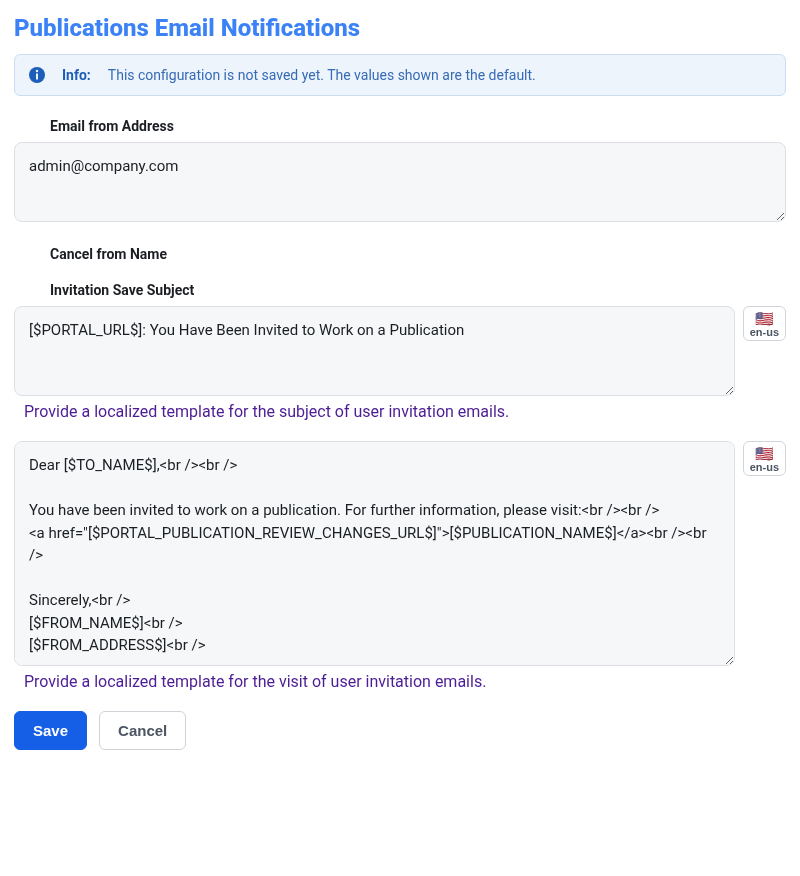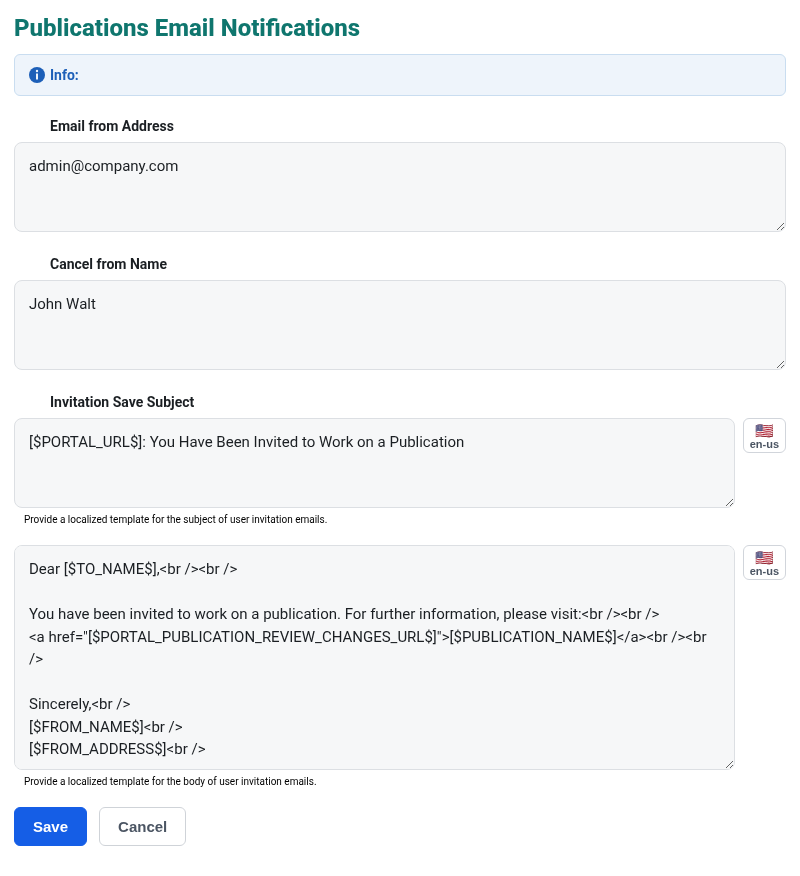--- a/index.html
+++ b/index.html
@@ -8,26 +8,26 @@
       padding: 14px;
       font-family: -apple-system, BlinkMacSystemFont, "Segoe UI", Roboto, Helvetica, Arial, sans-serif;
       color: #1f2937;
       background: #fff;
       width: 800px;
     }
     h1 {
       font-size: 24px;
       font-weight: 800;
       margin: 0 0 12px 0;
-      color: #0f766e;
+      color: #3b82f6;
     }
     .alert {
       display: flex;
       align-items: center;
-      gap: 5px;
+      gap: 17px;
       background: #eef4fb;
       border: 1px solid #c9ddf0;
       border-radius: 6px;
       padding: 12px 14px;
       margin-bottom: 22px;
       color: #1d5fb8;
       font-size: 14px;
     }
     .alert .info-label { font-weight: 700; color: #1d5fb8; }
     .alert .info-text { color: #366bb5; }
@@ -46,26 +46,26 @@
       border: 1px solid #dcdfe3;
       background: #f6f7f8;
       border-radius: 8px;
       padding: 12px 14px;
       font-size: 15px;
       font-family: inherit;
       color: #1b1f23;
       resize: both;
       line-height: 1.5;
     }
-    .textarea-sm { height: 90px; }
+    .textarea-sm { height: 80px; }
     .textarea-md { height: 90px; }
     .textarea-lg { height: 225px; overflow-y: scroll; }
     .helper {
-      font-size: 10px;
-      color: #000000;
+      font-size: 16px;
+      color: #4c1d95;
       margin: 6px 0 0 10px;
     }
     .locale-btn {
       flex: 0 0 auto;
       border: 1px solid #d1d5db;
       border-radius: 6px;
       background: #fff;
       padding: 4px 6px 2px 6px;
       display: flex;
       flex-direction: column;
@@ -107,30 +107,30 @@
 
 <h1>Publications Email Notifications</h1>
 
 <div class="alert">
   <svg class="info-icon" viewBox="0 0 16 16">
       <circle cx="8" cy="8" r="8"></circle>
       <rect x="7" y="6.5" width="2" height="6" fill="#eef4fb"></rect>
       <circle cx="8" cy="4" r="1.2" fill="#eef4fb"></circle>
     </svg>
   <span class="info-label">Info:</span>
+  <span class="info-text">This configuration is not saved yet. The values shown are the default.</span>
 </div>
 
 <div class="field">
   <label class="label">Email from Address</label>
   <textarea class="textarea textarea-sm" style="">admin@company.com</textarea>
 </div>
 
 <div class="field">
   <label class="label">Cancel from Name</label>
-  <textarea class="textarea textarea-sm" style="">John Walt</textarea>
 </div>
 
 <div class="field">
   <label class="label">Invitation Save Subject</label>
   <div class="row">
     <textarea class="textarea textarea-md" style="">[$PORTAL_URL$]: You Have Been Invited to Work on a Publication</textarea>
     <button class="locale-btn">
       <span class="flag">🇺🇸</span>
       <span>en-us</span>
     </button>
@@ -146,19 +146,19 @@
 &lt;a href="[$PORTAL_PUBLICATION_REVIEW_CHANGES_URL$]"&gt;[$PUBLICATION_NAME$]&lt;/a&gt;&lt;br /&gt;&lt;br /&gt;
 
 Sincerely,&lt;br /&gt;
 [$FROM_NAME$]&lt;br /&gt;
 [$FROM_ADDRESS$]&lt;br /&gt;</textarea>
     <button class="locale-btn">
       <span class="flag">🇺🇸</span>
       <span>en-us</span>
     </button>
   </div>
-  <div class="helper">Provide a localized template for the body of user invitation emails.</div>
+  <div class="helper">Provide a localized template for the visit of user invitation emails.</div>
 </div>
 
 <div class="buttons">
   <button class="btn btn-primary">Save</button>
   <button class="btn btn-secondary">Cancel</button>
 </div>
 
 </body></html>

